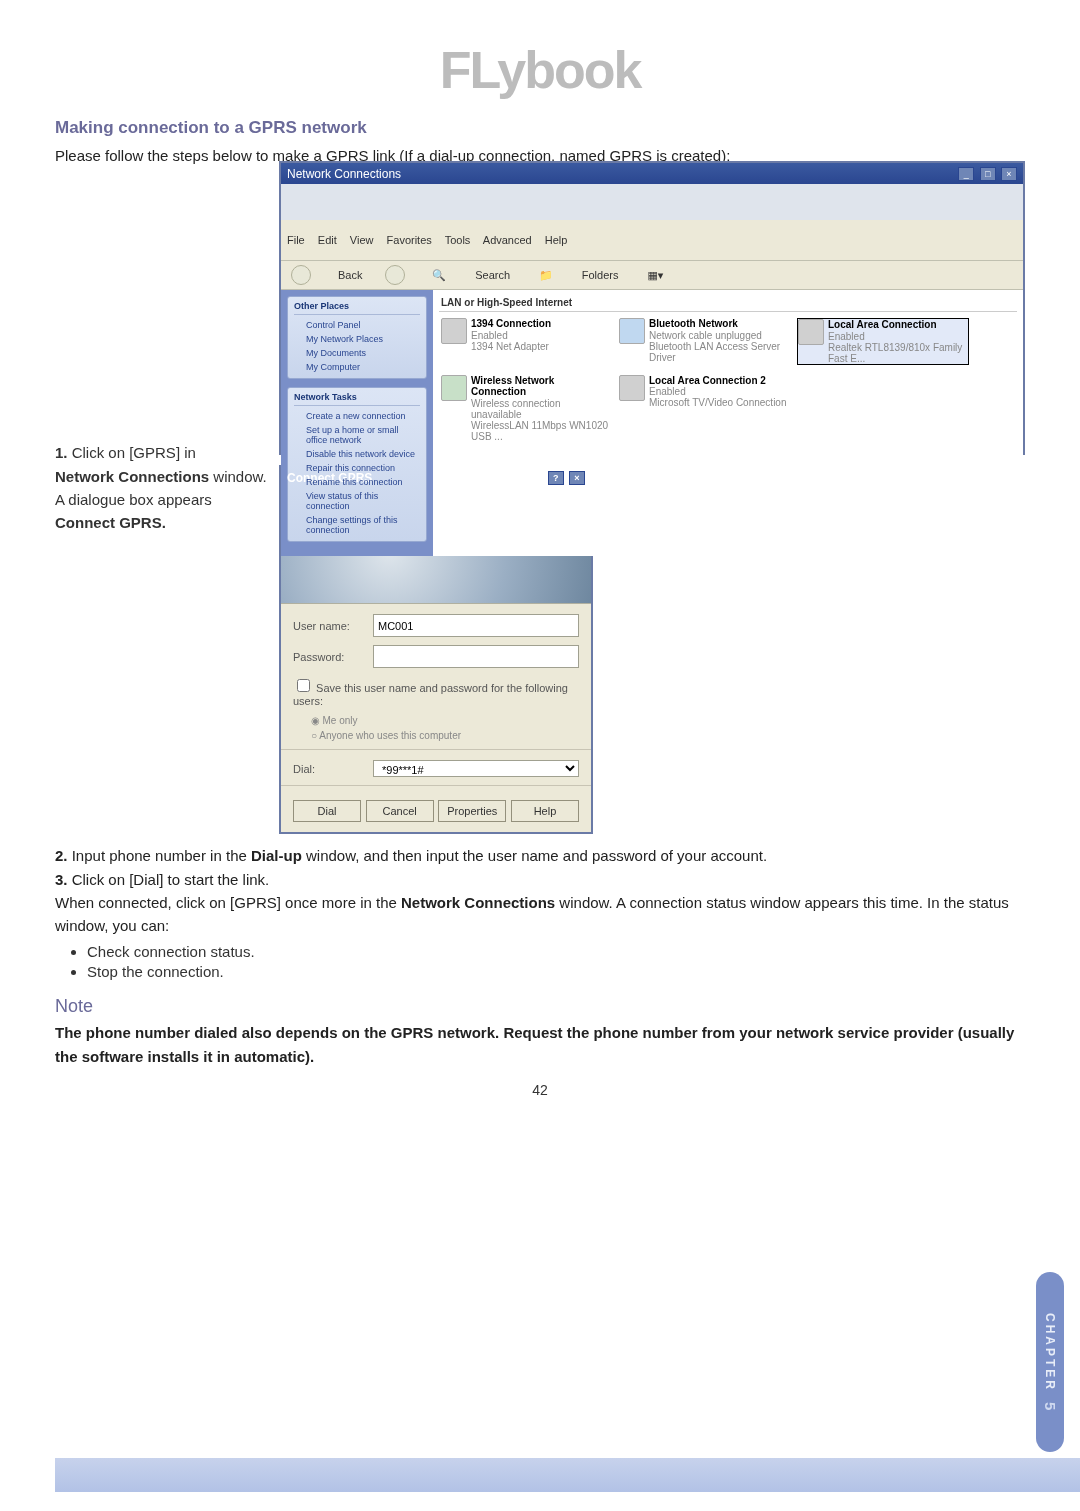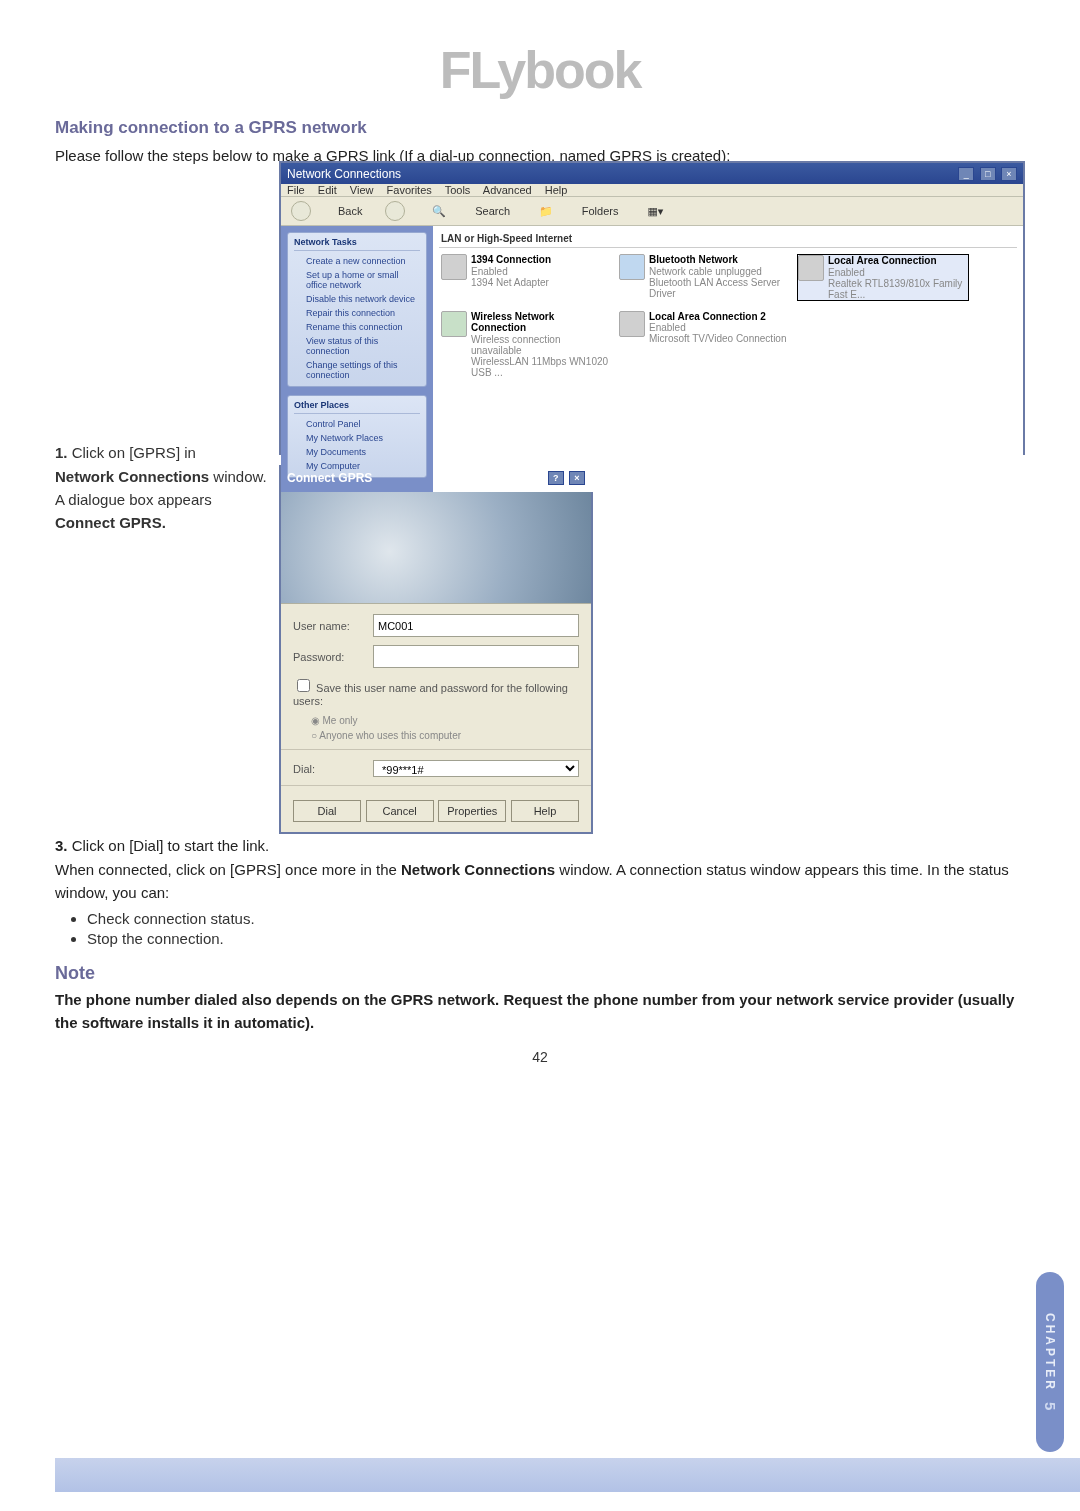--- a/index.html
+++ b/index.html
@@ -75,23 +75,24 @@
     background: #6f86b6;
     border: 1px solid #2a4690;
     margin-left: 2px;
     color: #fff;
     text-align: center;
     font-size: 9px;
     line-height: 12px;
   }
   .nc-menubar {
     background: #ece9d8;
-    padding: 0 6px;
+    padding: 14px 6px;
     font-size: 11px;
     border-bottom: 1px solid #c0c0b0;
+    margin-top: 36px;
   }
   .nc-menubar span { margin-right: 10px; }
   .nc-toolbar {
     background: #ece9d8;
     padding: 4px 10px;
     font-size: 11px;
     border-bottom: 1px solid #c0c0b0;
     display: flex;
     align-items: center;
     gap: 17px;
@@ -201,21 +202,21 @@
     background:#ece9d8;
     font-size:11px;
     color:#333;
   }
 
   ul.bullets{margin:6px 0 16px 0;padding-left:32px;}
   ul.bullets li{margin-bottom:3px;}
 
   .note-head{
     color:#6a6a99;
-    font-weight:bold;
+    font-weight:normal;
     font-size:18px;
     margin:6px 0 4px 0;
   }
 
   .pagenum{text-align:center;margin-top:14px;font-size:14px;}
 
   .footerbar{
     position:absolute;
     left:55px;right:0;bottom:18px;
     height:34px;
@@ -290,35 +291,35 @@
           <span class="circle"></span>
           <span class="tbtxt">🔍</span>
           <span class="tbtxt">Search</span>
           <span class="tbtxt">📁</span>
           <span class="tbtxt">Folders</span>
           <span class="tbtxt">▦▾</span>
         </div>
         <div class="nc-body">
           <div class="nc-sidebar">
             <div class="nc-panel">
+              <div class="p-title">Other Places</div>
+              <div class="p-item">Control Panel</div>
+              <div class="p-item">My Network Places</div>
+              <div class="p-item">My Documents</div>
+              <div class="p-item">My Computer</div>
+            </div>
+            <div class="nc-panel">
               <div class="p-title">Network Tasks</div>
               <div class="p-item">Create a new connection</div>
               <div class="p-item">Set up a home or small office network</div>
               <div class="p-item">Disable this network device</div>
               <div class="p-item">Repair this connection</div>
               <div class="p-item">Rename this connection</div>
               <div class="p-item">View status of this connection</div>
               <div class="p-item">Change settings of this connection</div>
-            </div>
-            <div class="nc-panel">
-              <div class="p-title">Other Places</div>
-              <div class="p-item">Control Panel</div>
-              <div class="p-item">My Network Places</div>
-              <div class="p-item">My Documents</div>
-              <div class="p-item">My Computer</div>
             </div>
           </div>
           <div class="nc-main">
             <div class="nc-group-title">LAN or High-Speed Internet</div>
             <div class="nc-items">
               <div class="nc-item">
                 <div class="ic"></div>
                 <div>
                     <div class="line1"><b>1394 Connection</b></div>
                   <div class="sm">Enabled</div>
@@ -398,20 +399,23 @@
             <button>Cancel</button>
             <button>Properties</button>
             <button>Help</button>
           </div>
         </div>
       </div>
 
     </div>
   </div>
 
+  <div class="body-text" style="margin-top:10px">
+    <span class="bold">2.</span><span> Input phone number in the </span><span class="bold">Dial-up</span><span> window, and then input the user name and password of your account.</span>
+  </div>
   <div class="body-text">
     <span class="bold">3.</span><span> Click on [Dial] to start the link.</span>
   </div>
   <div class="body-text">
     <span>When connected, click on [GPRS] once more in the </span><span class="bold">Network Connections</span><span> window. A connection status window appears this time. In the status window, you can:</span>
   </div>
   <ul class="bullets">
     <li>Check connection status.</li>
     <li>Stop the connection.</li>
   </ul>

